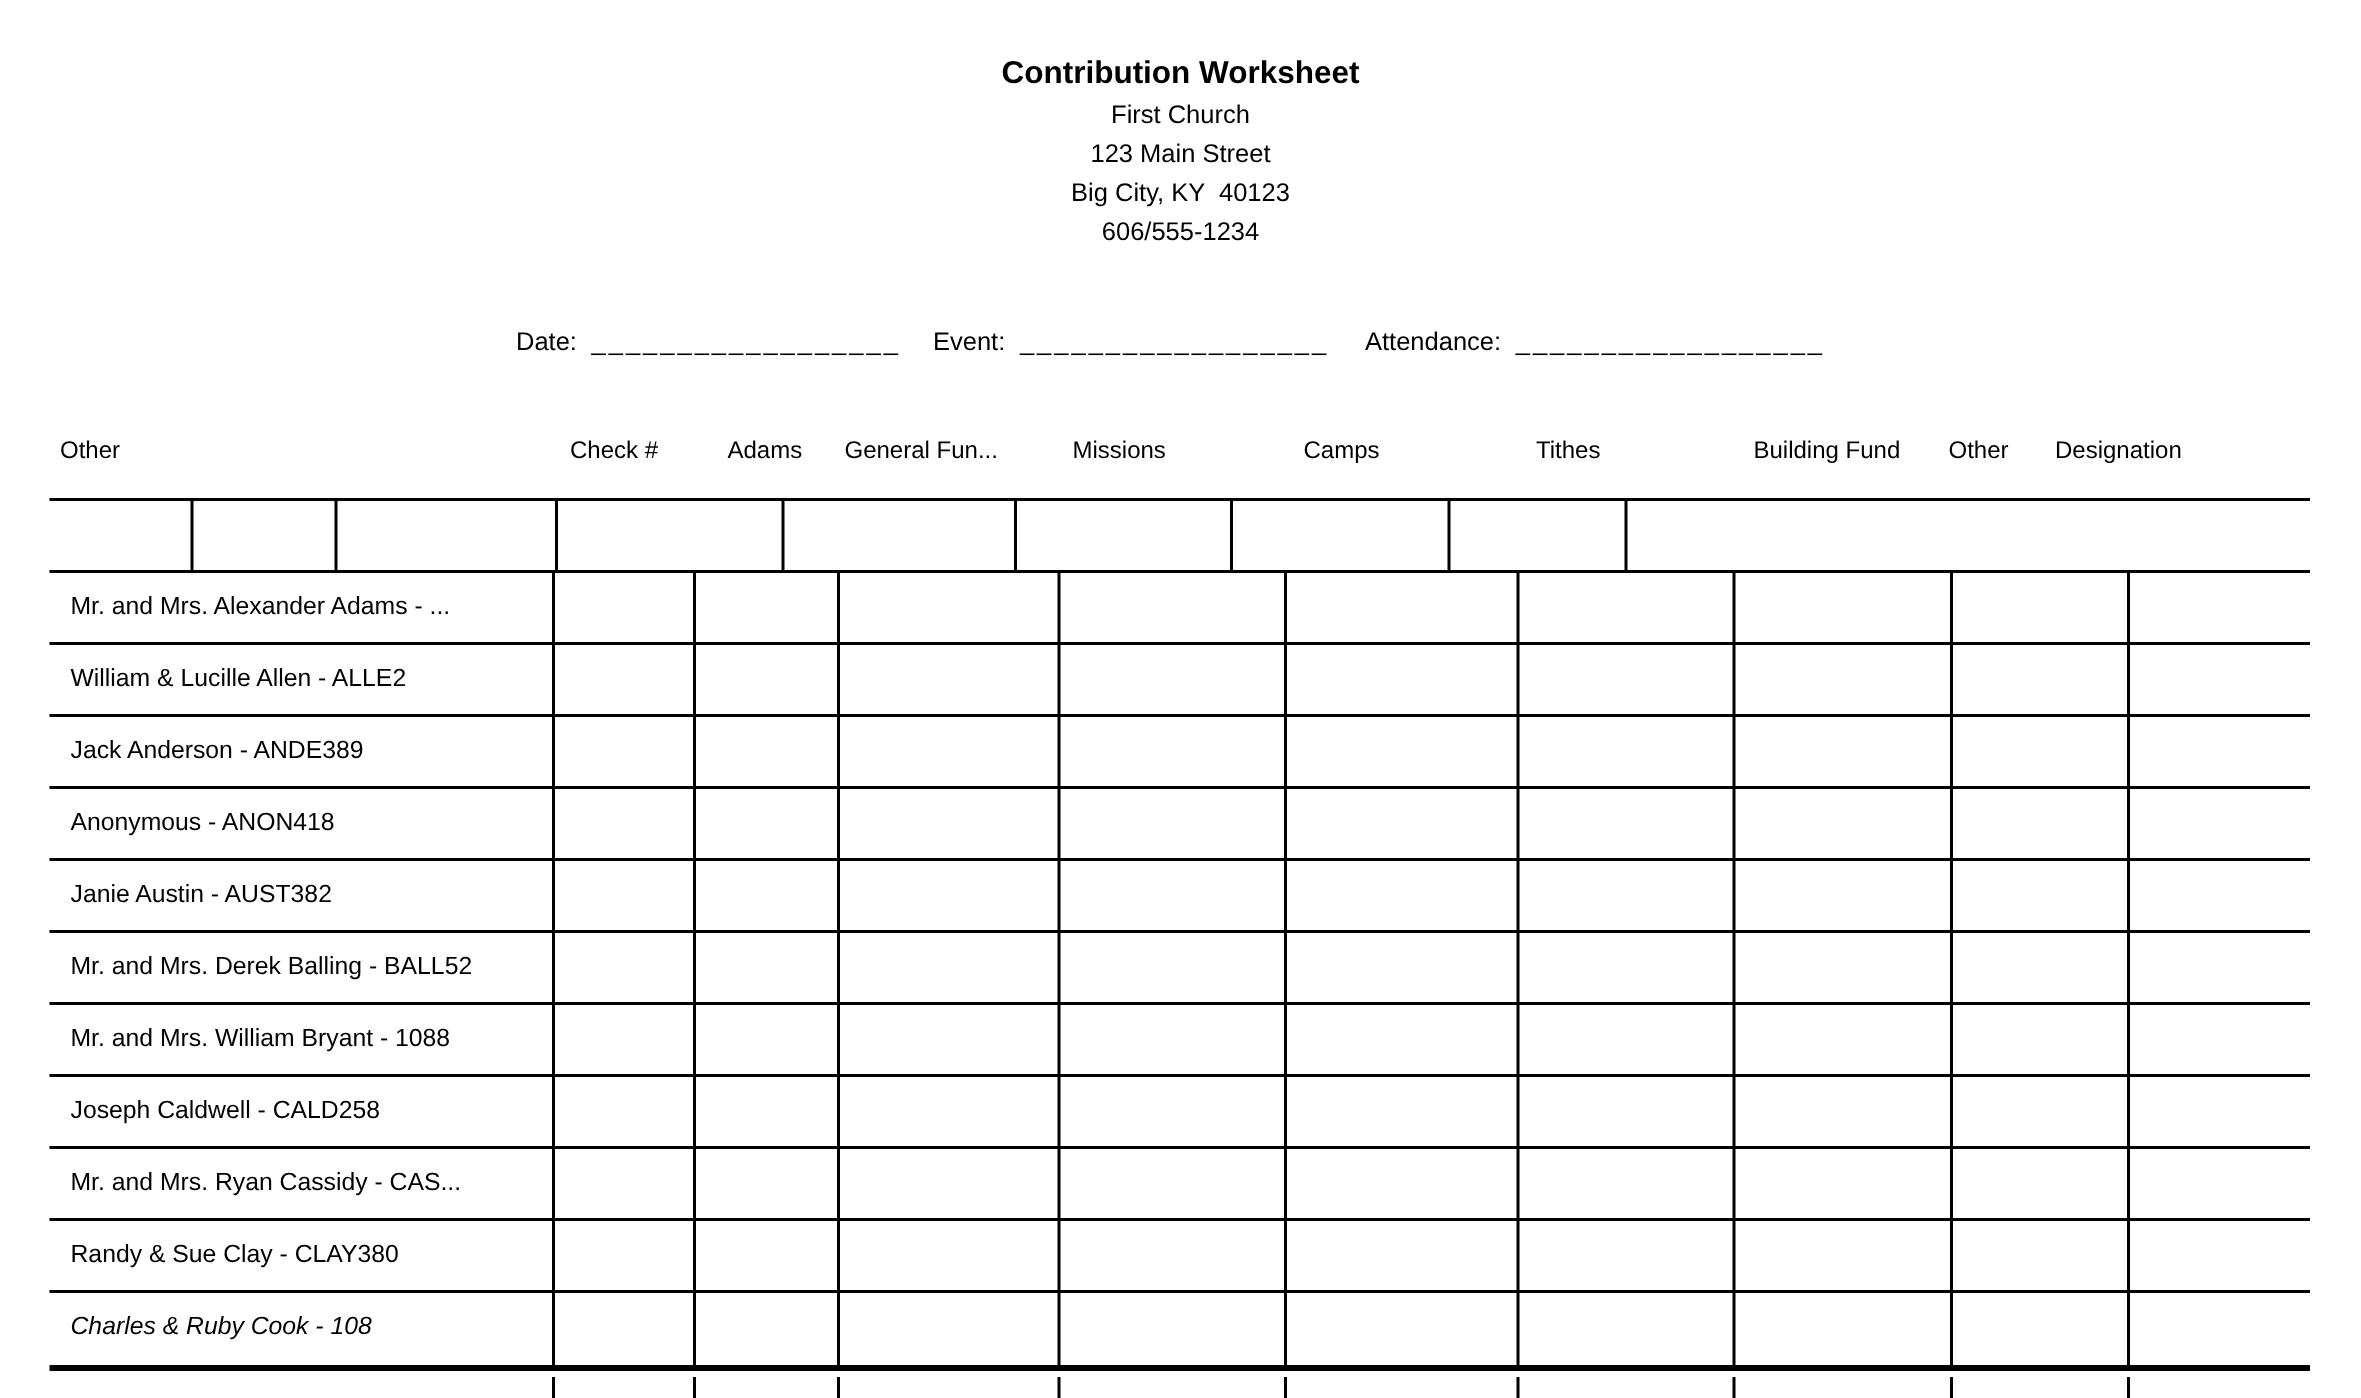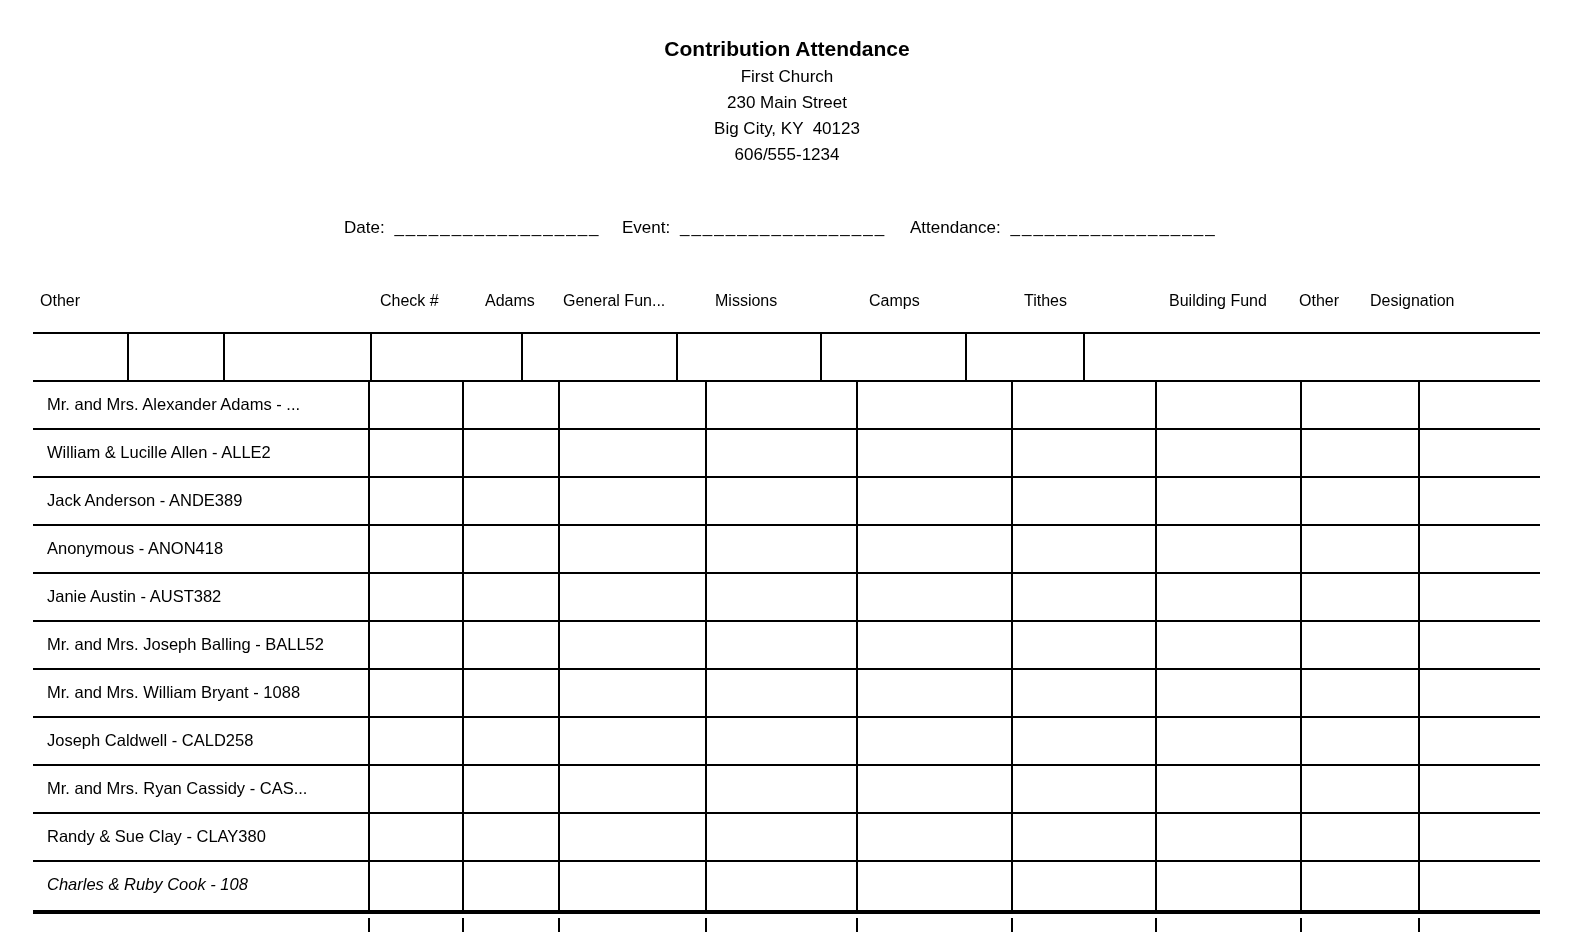--- a/index.html
+++ b/index.html
@@ -56,24 +56,24 @@
     display: flex;
   }
   .partial-row .tcell { height: 100%; }
 </style>
 </head>
 <body>
 
 <div class="page">
 
   <div class="doc-header">
-    <div class="doc-title">Contribution Attendance</div>
+    <div class="doc-title">Contribution Worksheet</div>
     <div class="addr-block">
       <div class="addr-line">First Church</div>
-      <div class="addr-line">230 Main Street</div>
+      <div class="addr-line">123 Main Street</div>
       <div class="addr-line">Big City, KY  40123</div>
       <div class="addr-line">606/555-1234</div>
     </div>
   </div>
 
   <div class="form-line">
     <span class="form-group" style="left:344px">
       <span class="form-label">Date:</span>
       <span class="blank">__________________</span>
     </span>
@@ -166,21 +166,21 @@
         <div class="tcell" style="width: 96px;"></div>
         <div class="tcell" style="width: 147px;"></div>
         <div class="tcell" style="width: 151px;"></div>
         <div class="tcell" style="width: 155px;"></div>
         <div class="tcell" style="width: 144px;"></div>
         <div class="tcell" style="width: 145px;"></div>
         <div class="tcell" style="width: 118px;"></div>
         <div class="tcell" style="width: 122px;"></div>
       </div>
       <div class="trow">
-        <div class="tcell giver" style="width: 335px;">Mr. and Mrs. Joseph Balling - BALL52</div>
+        <div class="tcell giver" style="width: 335px;">Mr. and Mrs. Derek Balling - BALL52</div>
         <div class="tcell" style="width: 94px;"></div>
         <div class="tcell" style="width: 96px;"></div>
         <div class="tcell" style="width: 147px;"></div>
         <div class="tcell" style="width: 151px;"></div>
         <div class="tcell" style="width: 155px;"></div>
         <div class="tcell" style="width: 144px;"></div>
         <div class="tcell" style="width: 145px;"></div>
         <div class="tcell" style="width: 118px;"></div>
         <div class="tcell" style="width: 122px;"></div>
       </div>

